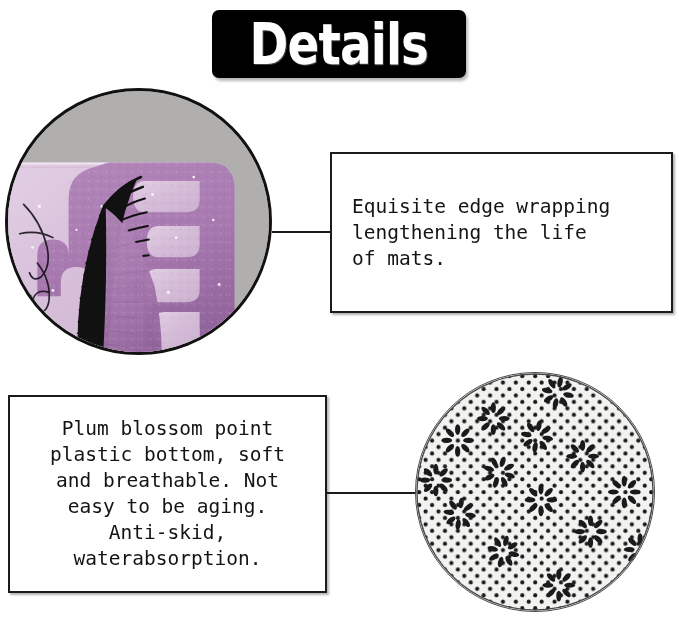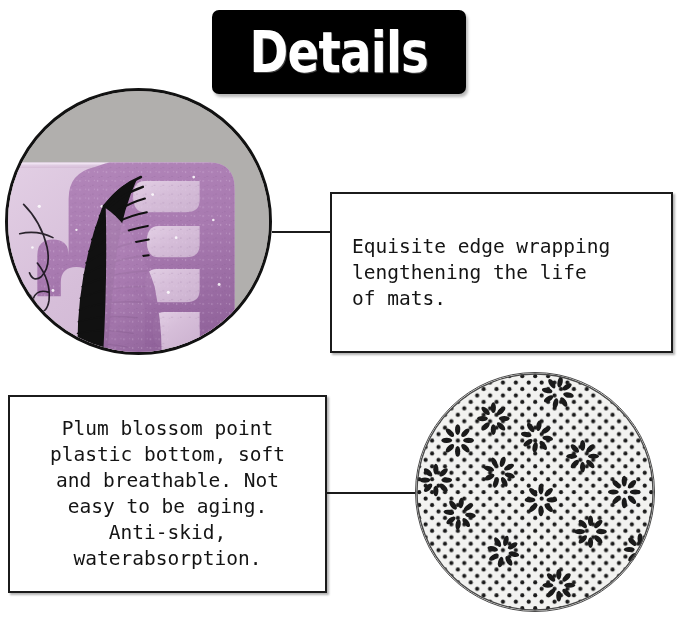--- a/index.html
+++ b/index.html
@@ -22,21 +22,21 @@
     width: 679px;
     height: 619px;
   }
 
   
   .title-banner {
     position: absolute;
     left: 212px;
     top: 10px;
     width: 254px;
-    height: 84px;
+    height: 68px;
     background: #000000;
     border-radius: 7px;
     display: flex;
     align-items: center;
     justify-content: center;
     box-shadow: 2px 3px 3px rgba(0,0,0,0.28);
   }
   .title-text {
     color: #ffffff;
     font-family: "DejaVu Sans", "Liberation Sans", sans-serif;
@@ -69,21 +69,20 @@
     line-height: 26px;
     white-space: pre-line;
   }
 
   #callout-top {
     left: 330px;
     top: 152px;
     width: 343px;
     height: 161px;
     padding: 4px 14px;
-    margin-top: 40px;
   }
   #callout-top p { text-align: left; padding-left: 6px; }
 
   #callout-bottom {
     left: 8px;
     top: 395px;
     width: 319px;
     height: 198px;
     padding: 0 10px;
     justify-content: center;

